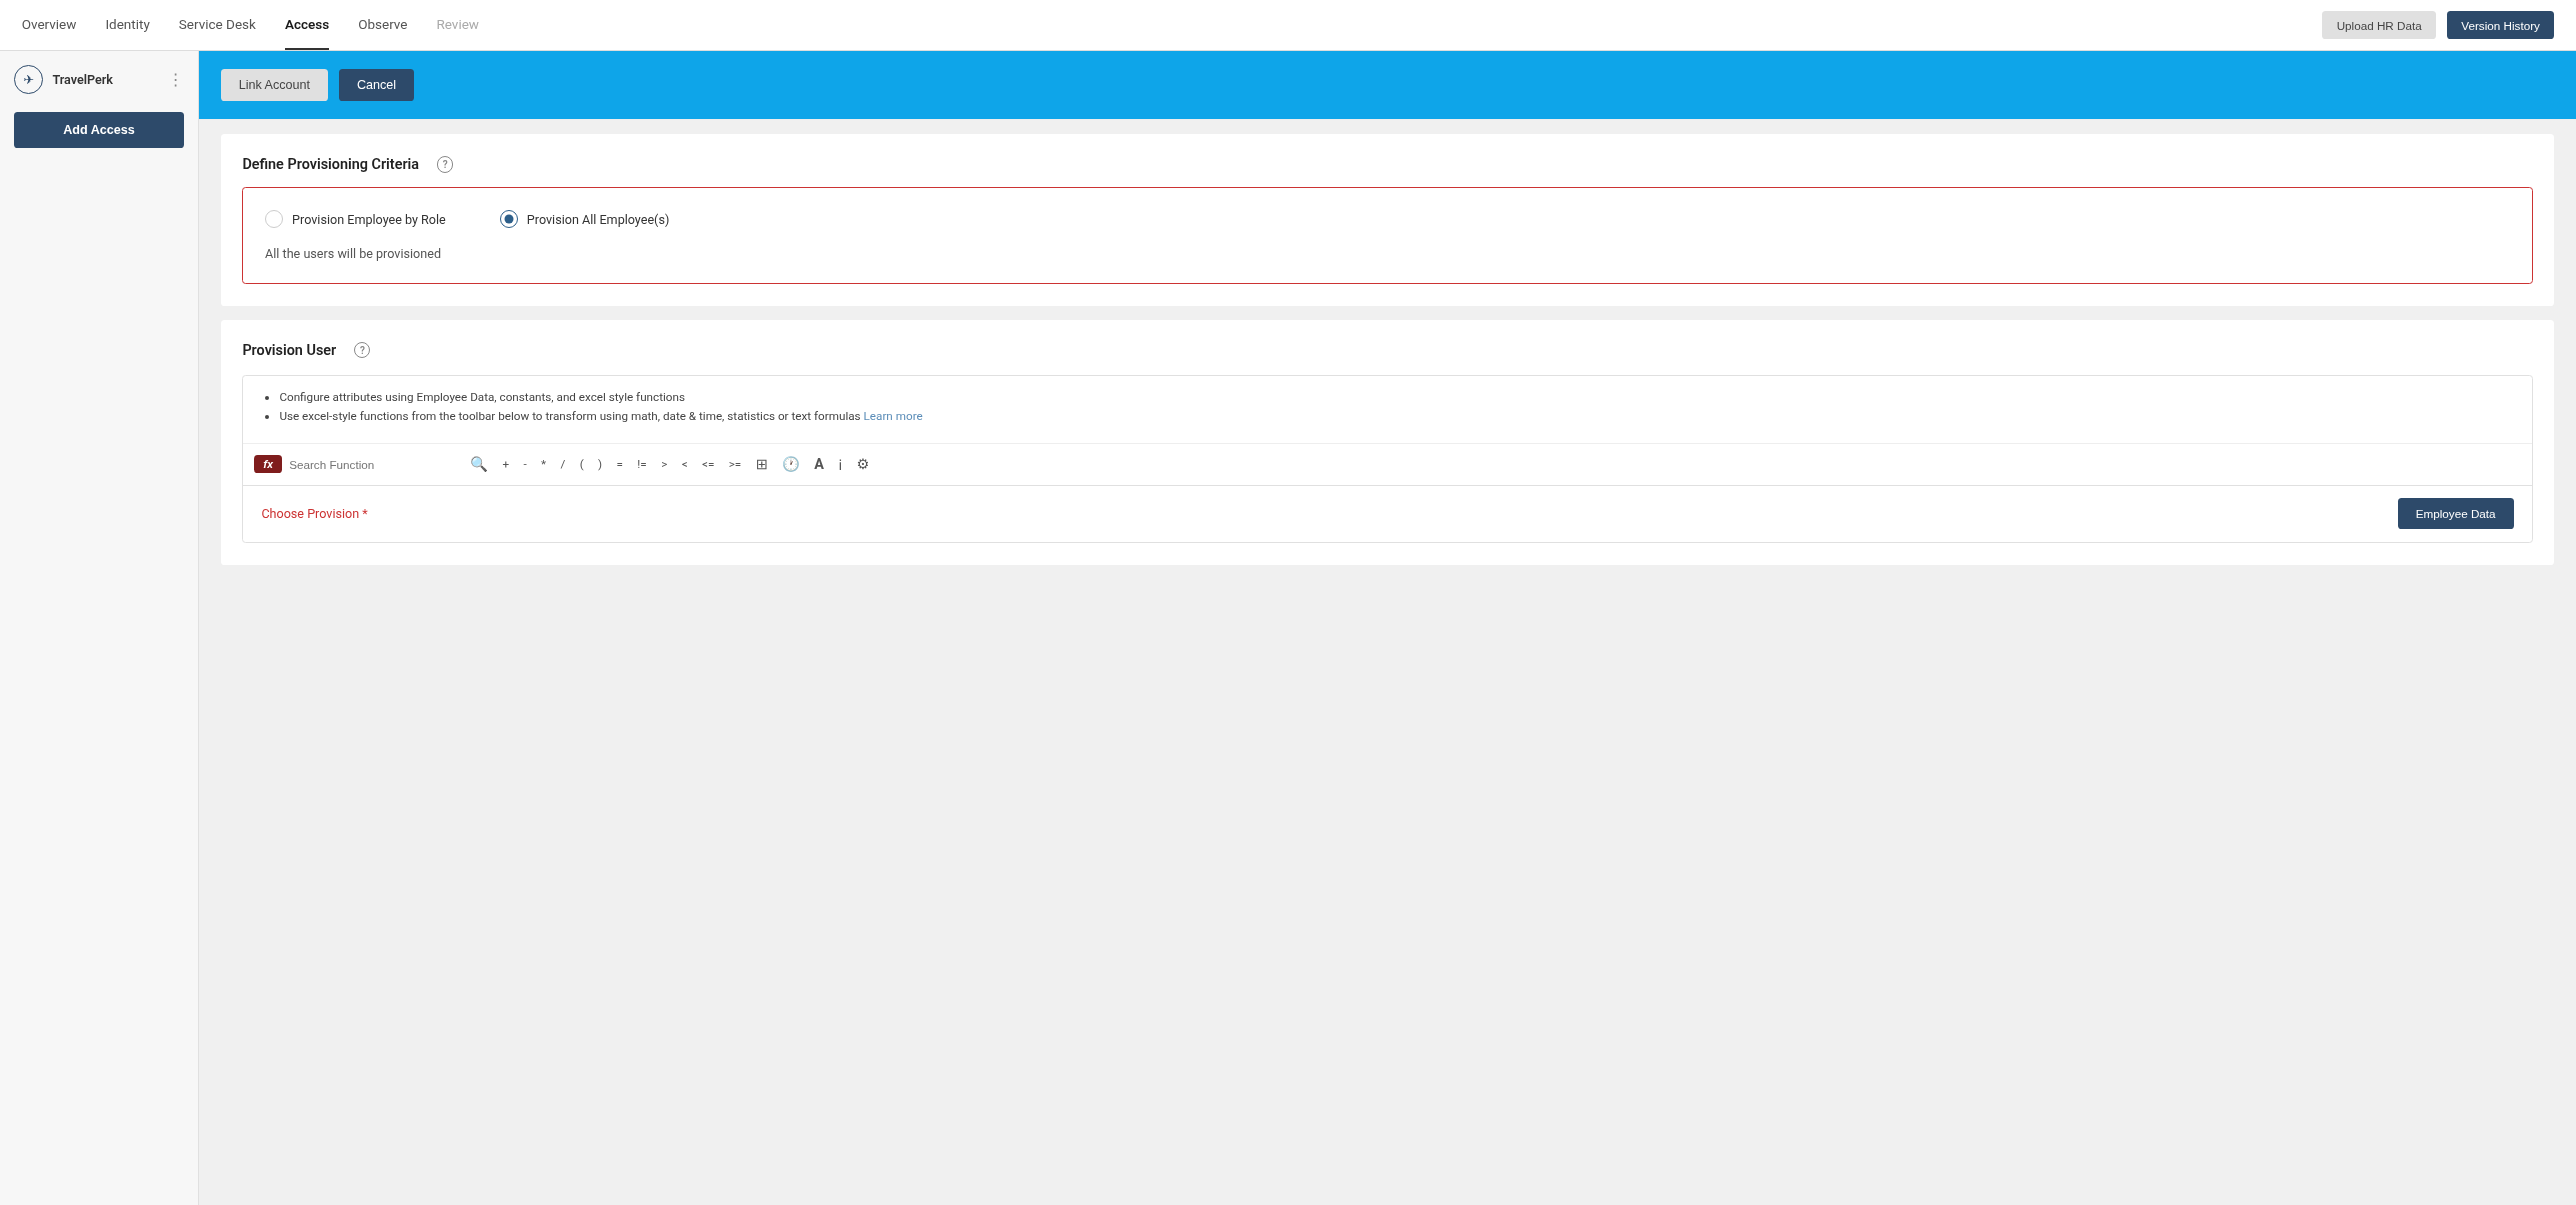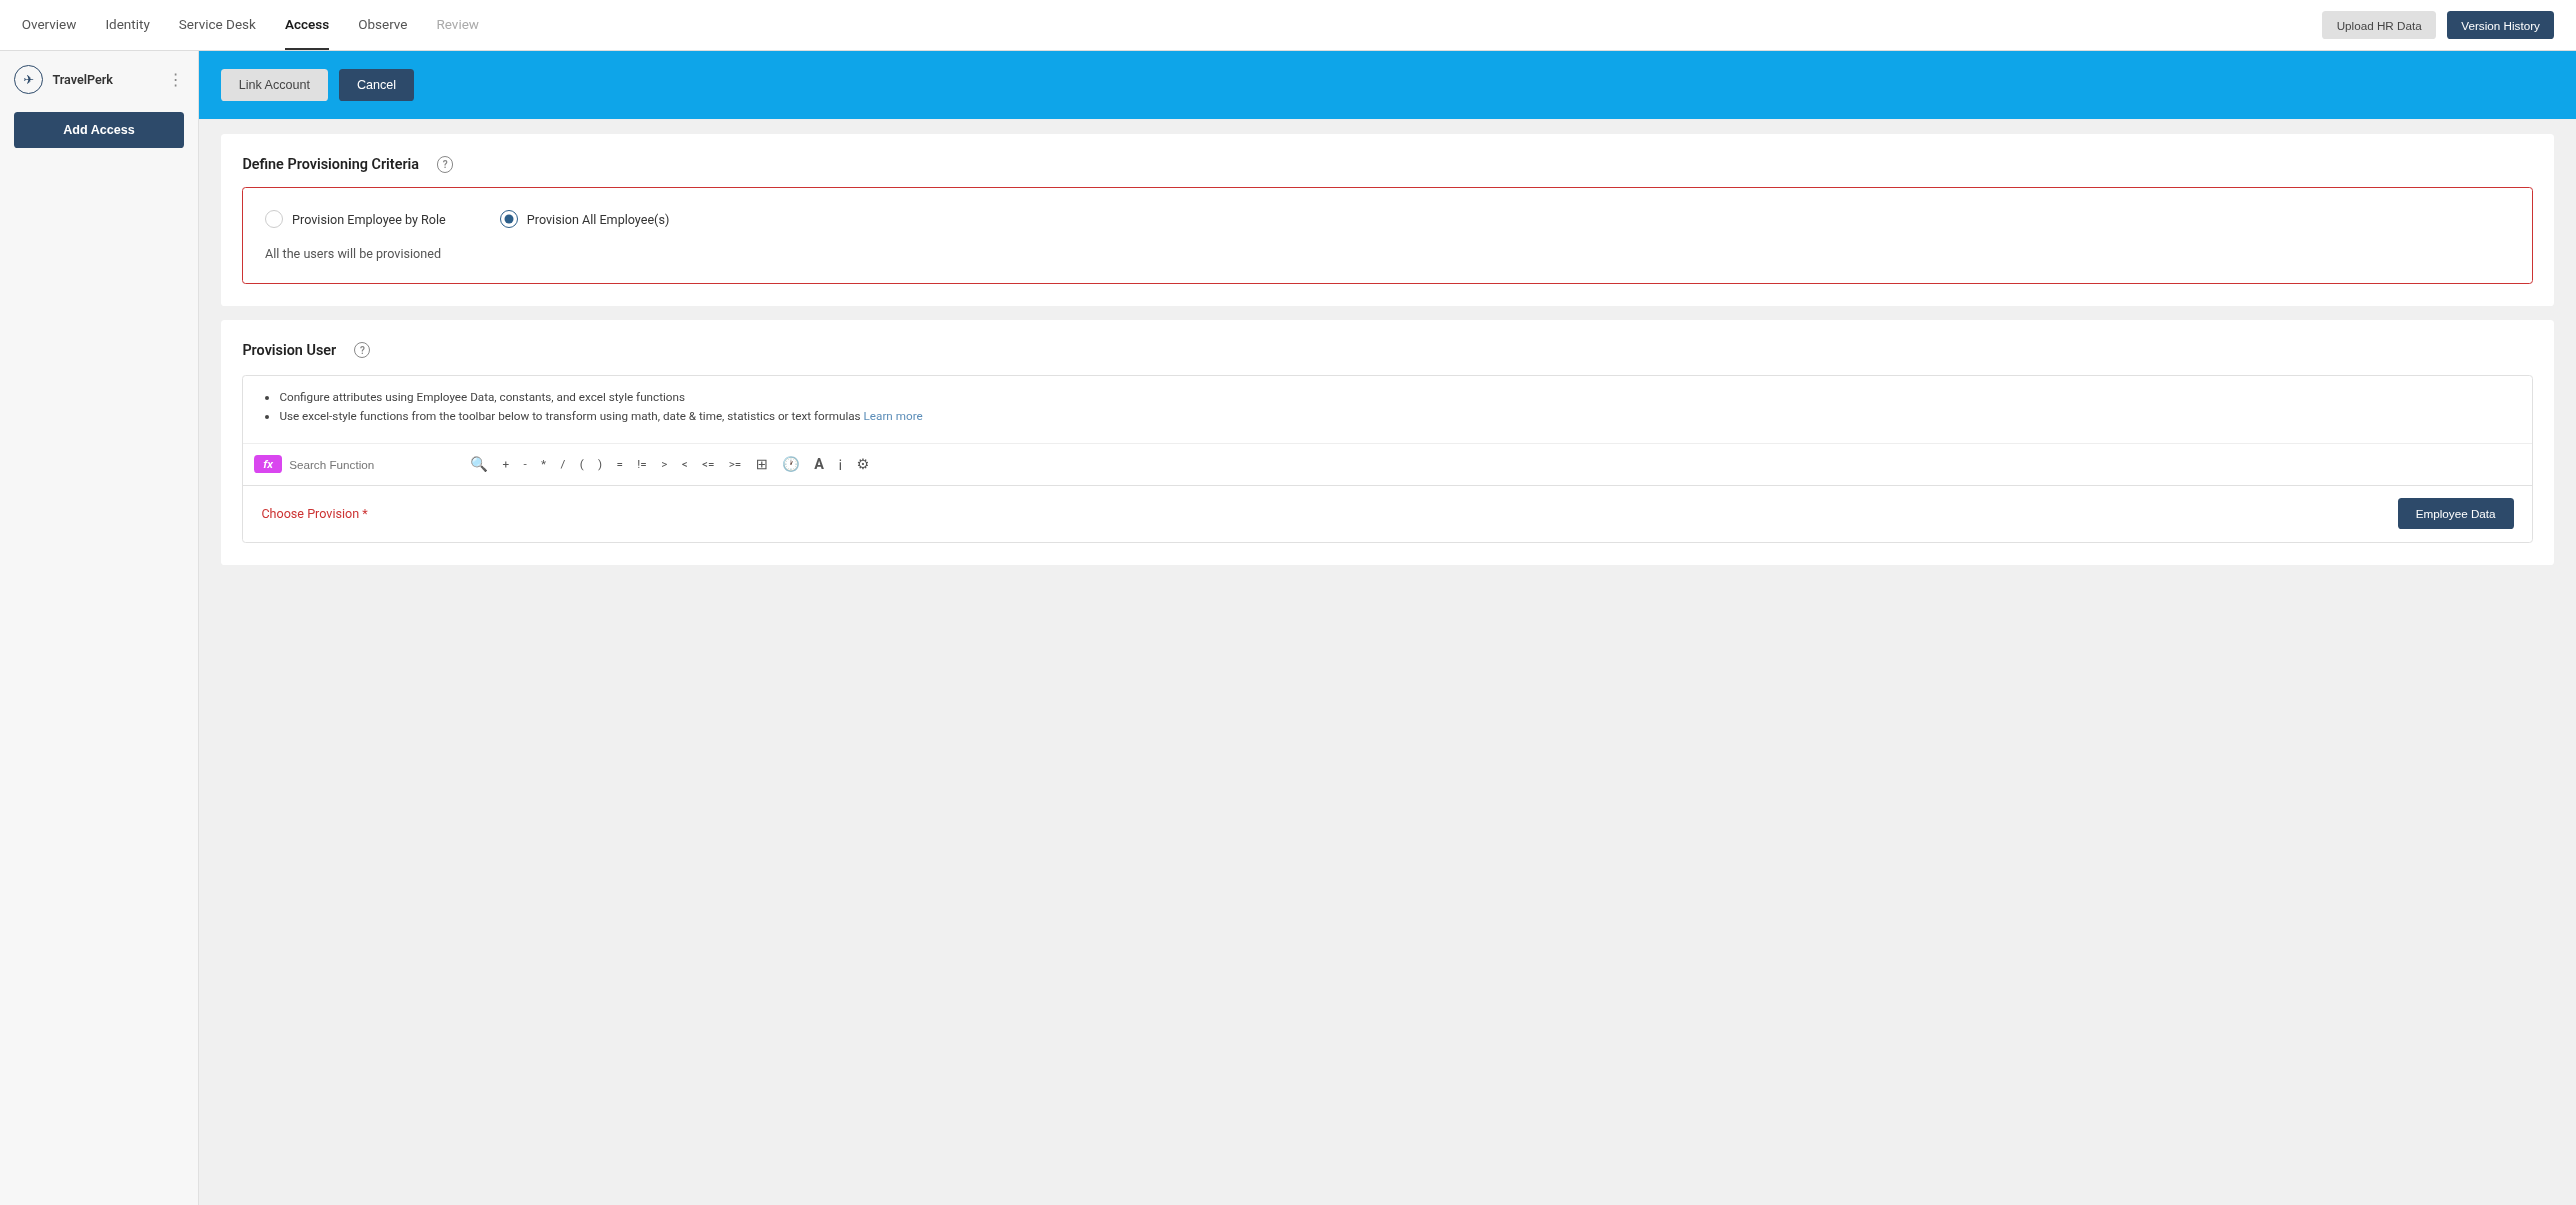--- a/index.html
+++ b/index.html
@@ -261,21 +261,21 @@
 
     
     .formula-toolbar {
       display: flex;
       align-items: center;
       border-bottom: 0.9px solid #e0e0e0;
       padding: 7.2px 10.8px;
       gap: 0;
     }
     .fx-badge {
-      background: #d946ef;
+      background: #7f1d1d;
       color: #fff;
       padding: 2px 9px;
       border-radius: 3.6px;
       font-size: 11.7px;
       font-style: italic;
       font-weight: 600;
       margin-right: 7.2px;
     }
     .search-function-input {
       flex: 0 0 181px;

